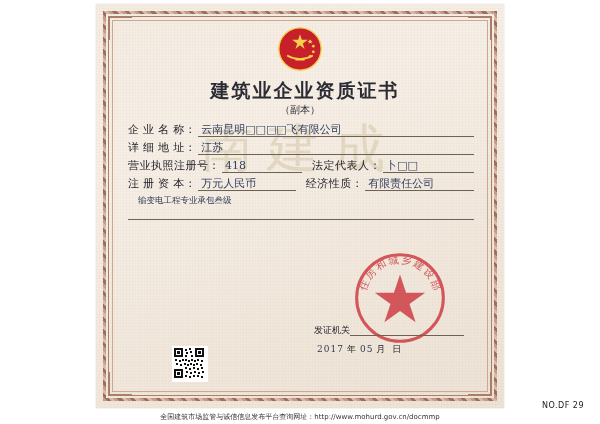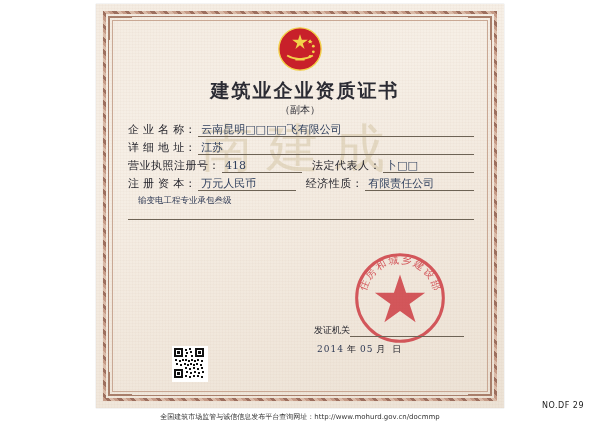--- a/index.html
+++ b/index.html
@@ -175,21 +175,21 @@
   
   #issuer {
     position: absolute;
     right: 40px;
     bottom: 52px;
     width: 150px;
     text-align: left;
   }
   #issuer .irow {
     display: flex;
-    align-items: flex-end;
+    align-items: flex-start;
     margin-bottom: 6px;
   }
   #issuer .ilabel {
     font-family: "DejaVu Serif", "Liberation Serif", serif;
     font-size: 9px;
     color: #23232b;
     white-space: nowrap;
   }
   #issuer .iline {
     flex: 1 1 auto;
@@ -342,21 +342,21 @@
         </g>
       </svg>
     </div>
 
     <div id="issuer">
       <div class="irow">
         <span class="ilabel">发证机关</span>
         <span class="iline"></span>
       </div>
       <div class="idate">
-        <span class="num">2014</span><span>年</span><span class="num">05</span><span>月</span><span class="num"></span><span>日</span>
+        <span class="num">2017</span><span>年</span><span class="num">05</span><span>月</span><span class="num"></span><span>日</span>
       </div>
     </div>
 
 
     <div id="qr">
       <svg viewBox="0 0 32 32" width="32" height="32" shape-rendering="crispEdges">
         <rect width="32" height="32" fill="#ffffff"></rect>
         <g fill="#111111">
           <rect x="1" y="1" width="9" height="9"></rect>
             <rect x="3" y="3" width="5" height="5" fill="#ffffff"></rect>

